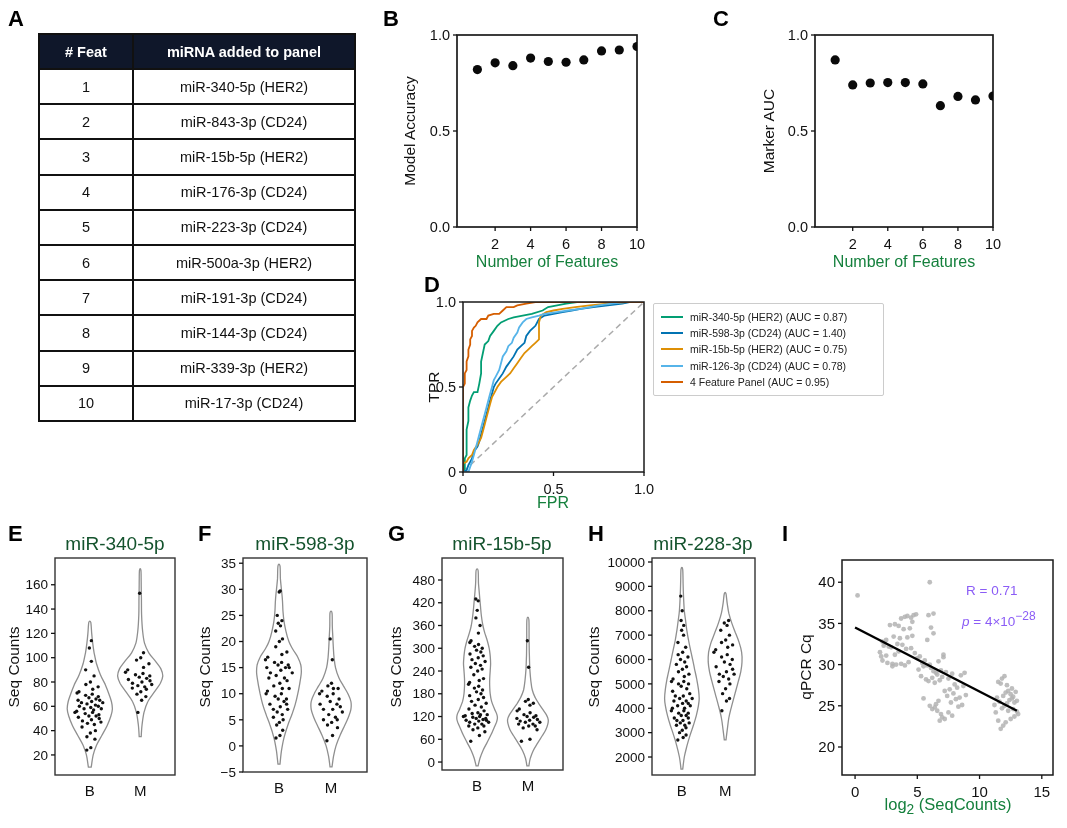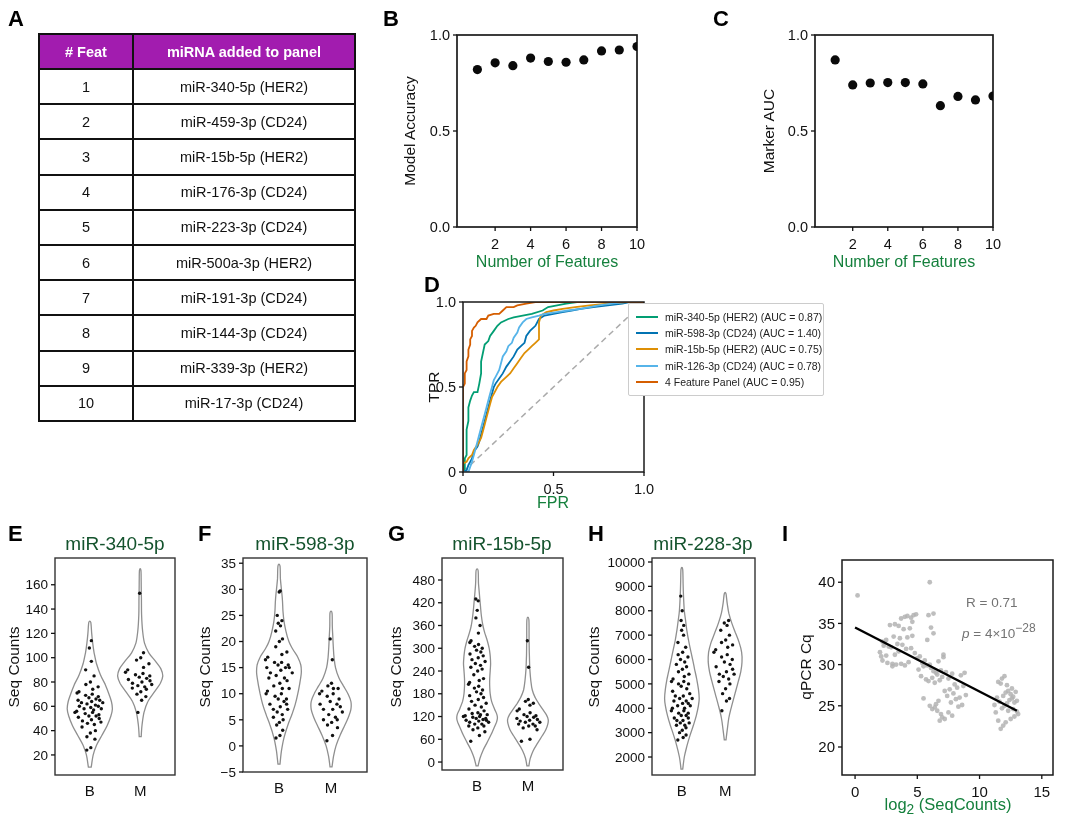--- a/index.html
+++ b/index.html
@@ -2,28 +2,28 @@
 <html><head>
 <meta charset="utf-8">
 <style>
   html,body{margin:0;padding:0;background:#fff;}
   .canvas{position:relative;width:1067px;height:828px;background:#fff;overflow:hidden;
           font-family:"Liberation Sans","DejaVu Sans",sans-serif;color:#111;}
   .panel-label{position:absolute;font-size:22px;font-weight:bold;color:#000;}
   .ctitle{position:absolute;transform:translateX(-50%);font-size:19px;white-space:nowrap;color:#14532d;}
   .ylab{position:absolute;transform:translate(-50%,-50%) rotate(-90deg);font-size:15.5px;white-space:nowrap;color:#111;}
   .xlab{position:absolute;transform:translateX(-50%);font-size:16px;white-space:nowrap;color:#15803d;}
-  .ann{position:absolute;font-size:13.5px;color:#737373;white-space:nowrap;margin-top:12px;}
+  .ann{position:absolute;font-size:13.5px;color:#8b5cf6;white-space:nowrap;}
   .ann sup{font-size:12px;}
   svg{position:absolute;overflow:visible;}
   svg text{font-family:"Liberation Sans","DejaVu Sans",sans-serif;fill:#111;}
   .ftable{position:absolute;left:38px;top:33px;border-collapse:collapse;}
   .ftable th,.ftable td{border:2.4px solid #111;text-align:center;vertical-align:middle;
     font-size:14.5px;color:#111;padding:0 10px;}
-  .ftable th{background:#a21caf;color:#fff;font-weight:bold;height:33px;}
+  .ftable th{background:#0f172a;color:#fff;font-weight:bold;height:33px;}
   .ftable td{height:33.2px;}
   .ftable td.c1{width:72px;}
   .ftable td.c2{width:200px;}
   .legend{position:absolute;border:1px solid #ccc;border-radius:2px;background:#fff;
     padding:5px 7px;display:flex;flex-direction:column;justify-content:space-around;box-sizing:border-box;}
   .legend-row{display:flex;align-items:center;gap:7px;height:16px;}
   .legend-swatch{display:inline-block;width:22px;height:0;border-top:2.2px solid #000;flex:0 0 auto;}
   .legend-label{font-size:10.5px;color:#222;white-space:nowrap;}
 </style>
 </head>
@@ -48,21 +48,21 @@
           <th class="c2">miRNA added to panel</th>
         </tr>
       </thead>
     <tbody>
         <tr>
           <td class="c1">1</td>
           <td class="c2">miR-340-5p (HER2)</td>
         </tr>
         <tr>
           <td class="c1">2</td>
-          <td class="c2">miR-459-3p (CD24)</td>
+          <td class="c2">miR-843-3p (CD24)</td>
         </tr>
         <tr>
           <td class="c1">3</td>
           <td class="c2">miR-15b-5p (HER2)</td>
         </tr>
         <tr>
           <td class="c1">4</td>
           <td class="c2">miR-176-3p (CD24)</td>
         </tr>
         <tr>
@@ -840,21 +840,21 @@
   <div class="ctitle" style="left:703px;top:533px">miR-228-3p</div>
 
   <div class="ylab" style="left:14px;top:667px">Seq Counts</div>
   <div class="ylab" style="left:205px;top:667px">Seq Counts</div>
   <div class="ylab" style="left:396px;top:667px">Seq Counts</div>
   <div class="ylab" style="left:594px;top:667px">Seq Counts</div>
   <div class="ylab" style="left:806px;top:667px">qPCR Cq</div>
 
   <div class="xlab" style="left:948px;top:795px;font-size:16.5px"><span>log</span><sub>2</sub><span> (SeqCounts)</span></div>
 
-  <div class="legend" style="left:628px;top:303px;width:196px;height:93px">
+  <div class="legend" style="left:653px;top:303px;width:231px;height:93px">
       <div class="legend-row">
         <span class="legend-swatch" style="border-top-color: rgb(2, 158, 115);"></span>
         <span class="legend-label">miR-340-5p (HER2) (AUC = 0.87)</span>
       </div>
       <div class="legend-row">
         <span class="legend-swatch" style="border-top-color: rgb(1, 115, 178);"></span>
         <span class="legend-label">miR-598-3p (CD24) (AUC = 1.40)</span>
       </div>
       <div class="legend-row">
         <span class="legend-swatch" style="border-top-color: rgb(222, 143, 5);"></span>

